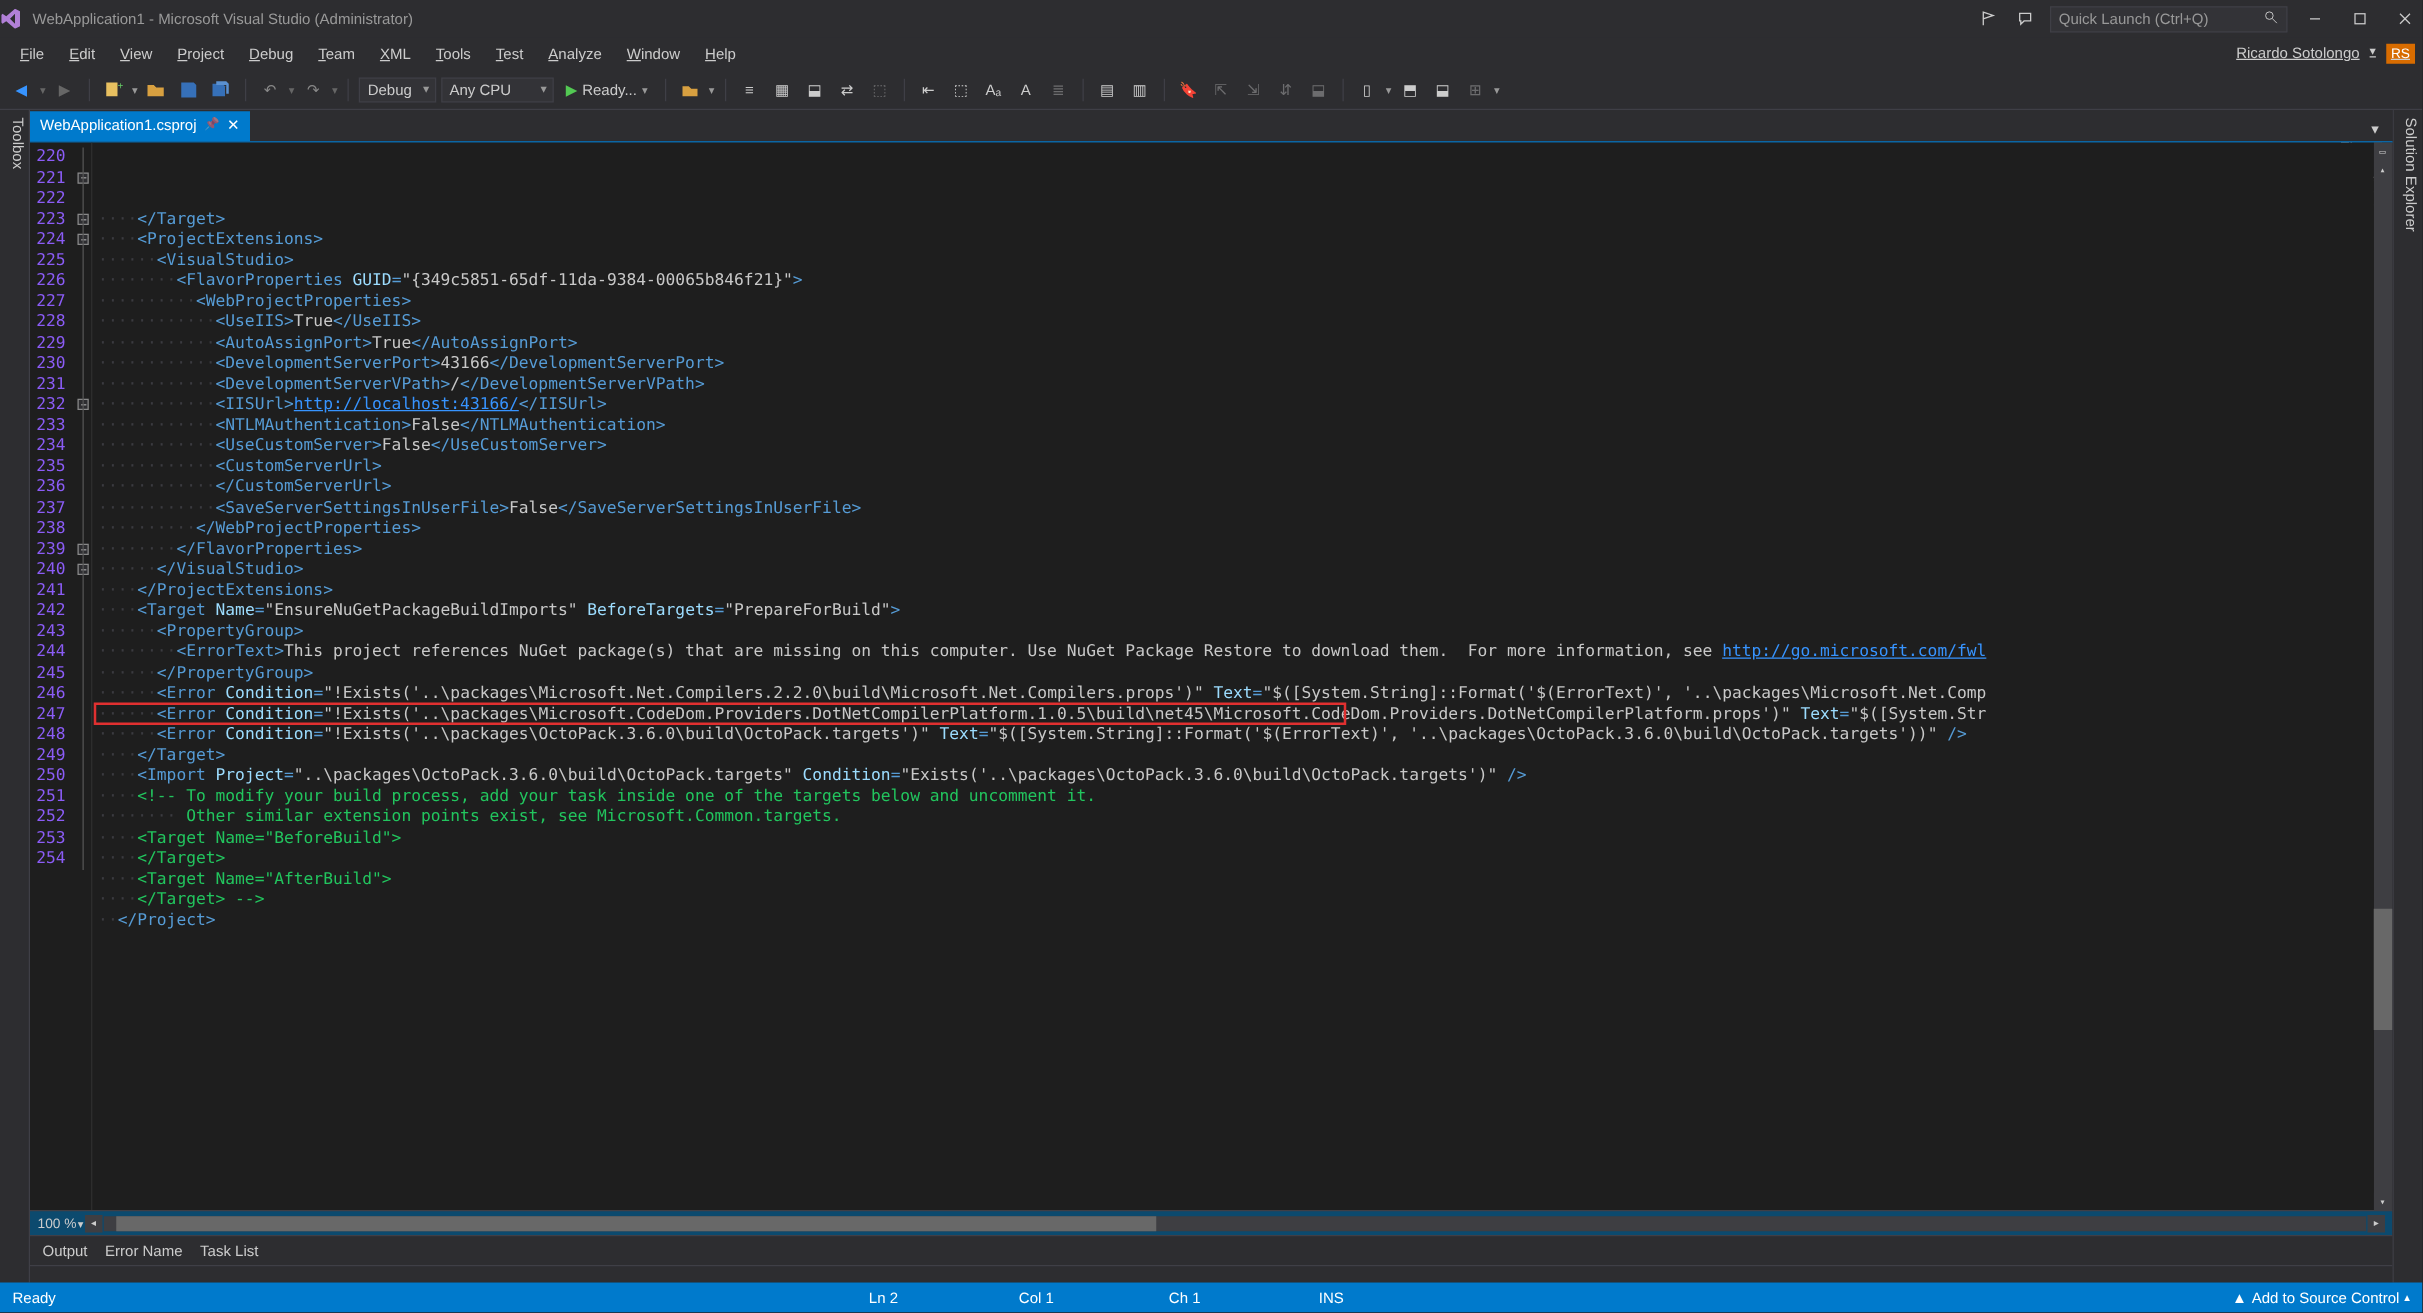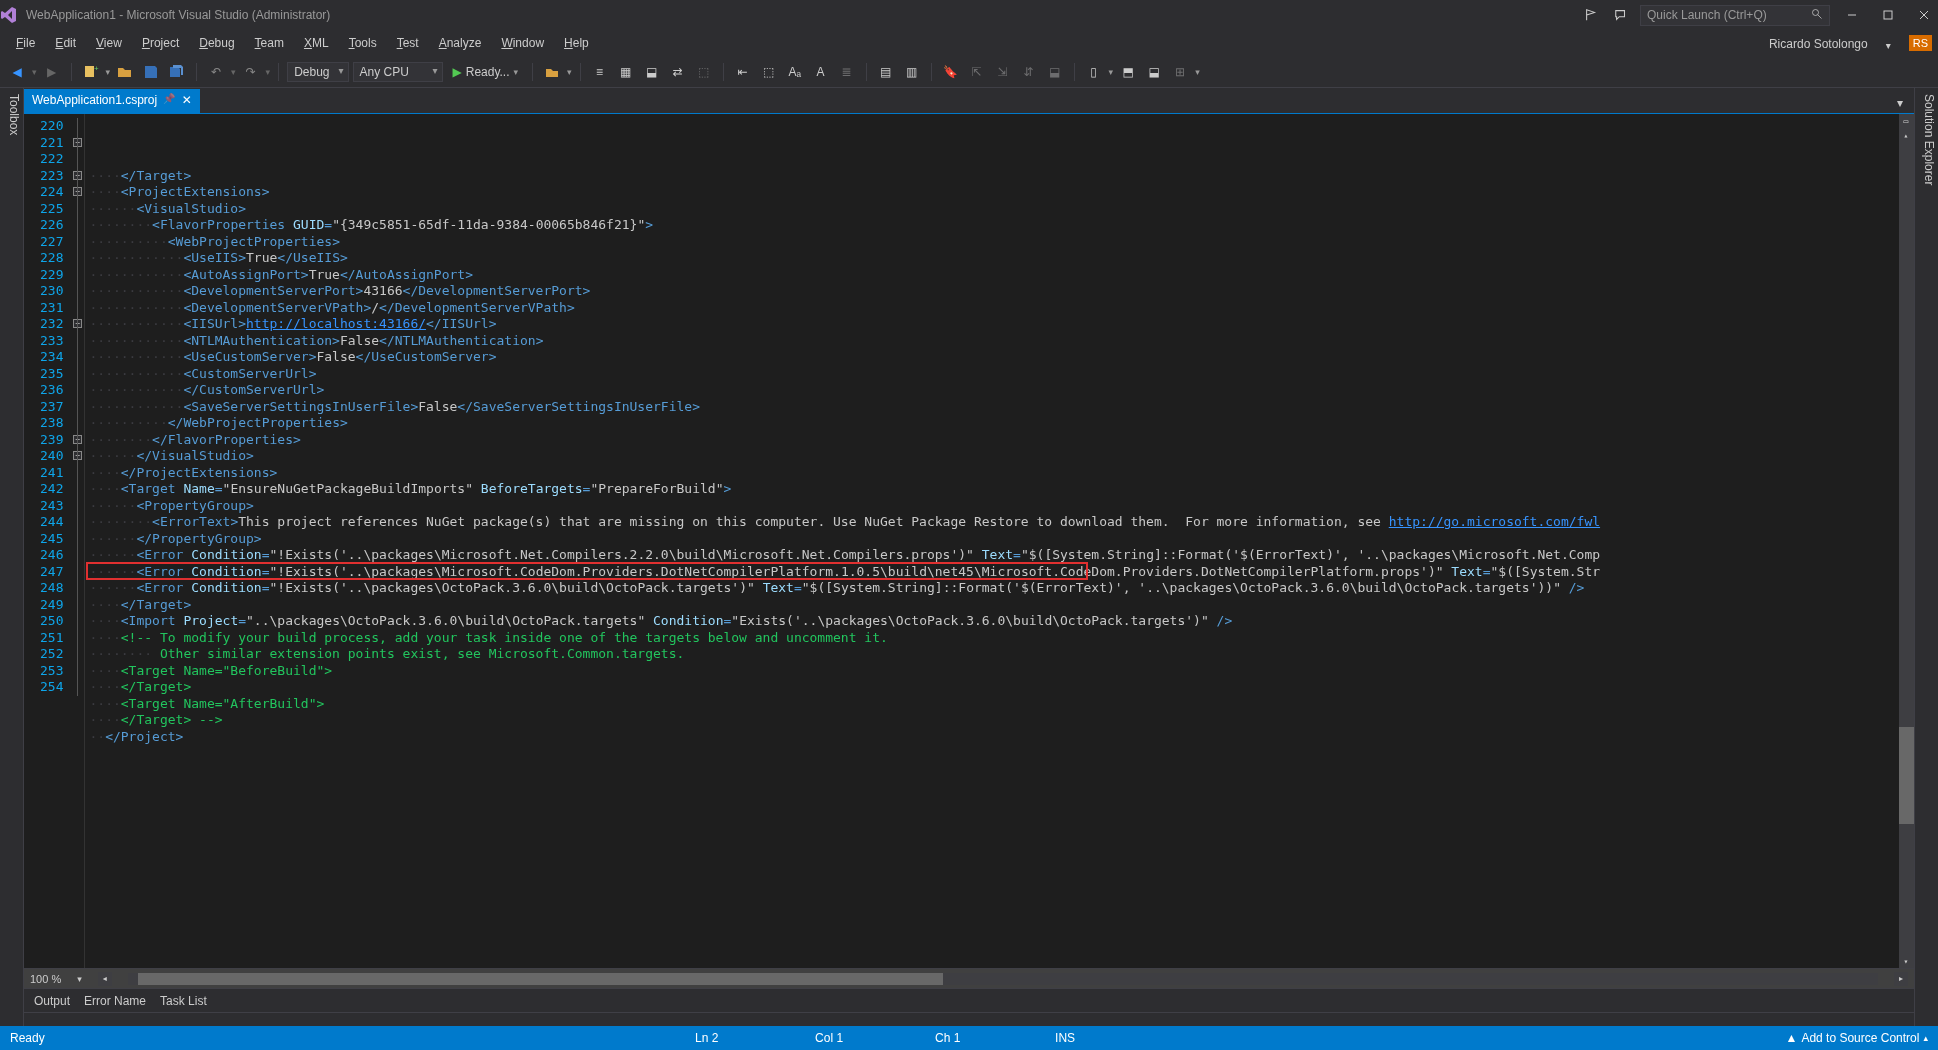--- a/index.html
+++ b/index.html
@@ -43,21 +43,21 @@
 .menubar {
   background: #2d2d30;
   height: 26px;
   display: flex;
   align-items: center;
   padding: 0 6px;
   color: #ccc;
   gap: 2px;
 }
 .menu-item { padding: 4px 10px; }
-.menubar .right { margin-left: auto; display: flex; align-items: flex-end; gap: 18px; }
+.menubar .right { margin-left: auto; display: flex; align-items: flex-start; gap: 8px; text-decoration: underline; }
 .user-badge { background: #d86c00; color: #fff; padding: 2px 4px; font-size: 11px; }
 .toolbar {
   background: #2d2d30;
   height: 32px;
   border-bottom: 1px solid #3f3f46;
   display: flex;
   align-items: center;
   padding: 0 6px;
   gap: 4px;
 }
@@ -123,22 +123,22 @@
 .code-wrap {
   flex: 1;
   display: flex;
   font-family: Consolas, monospace;
   font-size: 13px;
   overflow: hidden;
   position: relative;
 }
 .gutter {
   background: #1e1e1e;
-  color: #0ea5e9;
-  padding: 4px 8px 4px 16px;
+  color: #8b5cf6;
+  padding: 4px 8px 4px 5px;
   user-select: none;
   white-space: pre;
   border-right: 0;
   line-height: 16.5px;
 }
 .fold-col {
   width: 14px;
   background: #1e1e1e;
   position: relative;
   border-right: 1px solid #333;
@@ -169,23 +169,23 @@
 .t-link { color: #3794ff; text-decoration: underline; }
 .t-comment { color: #22c55e; }
 .t-indent { color: #3b3b40; }
 .hl-box {
   position: absolute;
   border: 2px solid #e03030;
   pointer-events: none;
 }
 .zoomrow {
   height: 20px;
-  background: #404040;
+  background: #0c4a6e;
   border-top: 1px solid #3f3f46;
-  display: flex; align-items: center; gap: 16px;
+  display: flex; align-items: center; gap: 1px;
   padding: 0 6px; font-size: 11px; color: #ccc;
 }
 .scrollbar-h {
   flex: 1;
   height: 12px;
   background: #3e3e42;
   position: relative;
 }
 .scrollbar-h .thumb { position: absolute; left: 10px; width: 46%; height: 100%; background: #686868;}
 .sb-btn { width: 14px; height: 14px; background: #3e3e42; display: inline-flex; align-items: center; justify-content: center; font-size: 8px;}

